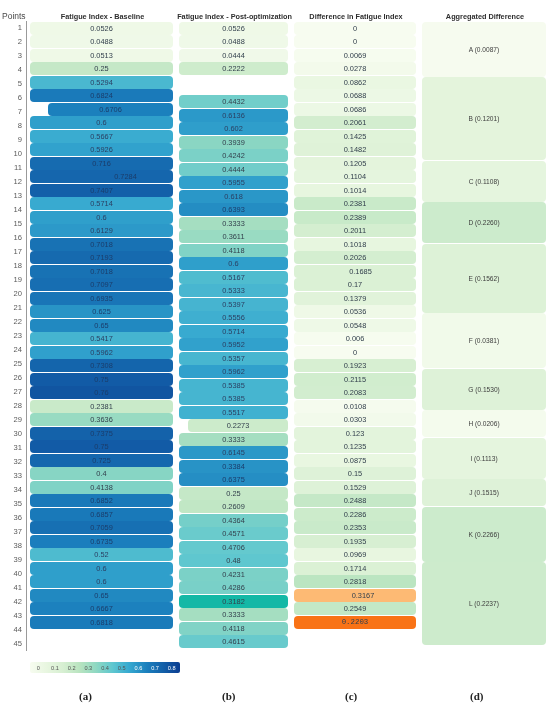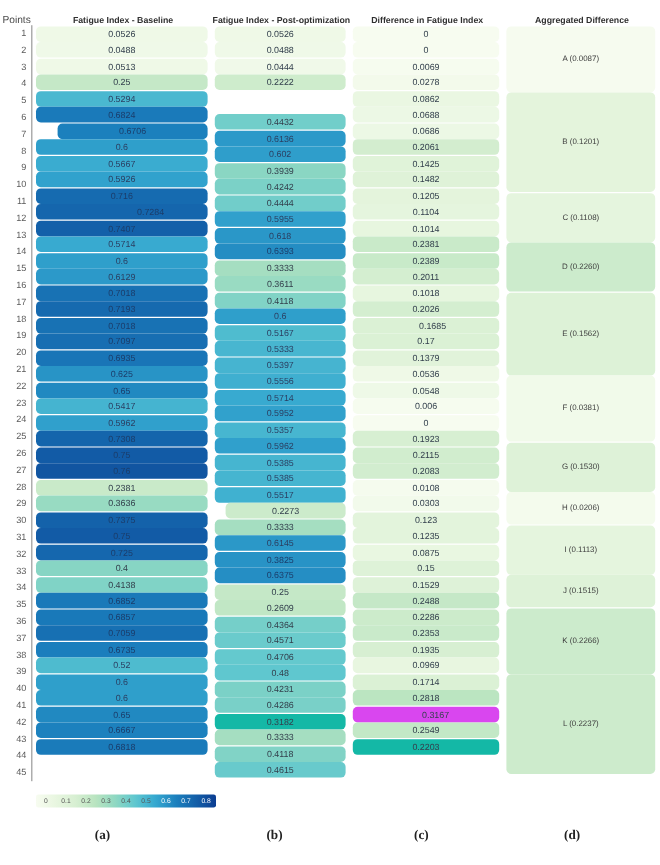--- a/index.html
+++ b/index.html
@@ -211,21 +211,21 @@
         <div class="cell dark" style="background: rgb(56, 170, 208);">0.5714</div>
         <div class="cell dark" style="background: rgb(49, 161, 204);">0.5952</div>
         <div class="cell dark" style="background: rgb(71, 182, 208);">0.5357</div>
         <div class="cell dark" style="background: rgb(48, 160, 204);">0.5962</div>
         <div class="cell dark" style="background: rgb(70, 181, 208);">0.5385</div>
         <div class="cell dark" style="background: rgb(70, 181, 208);">0.5385</div>
         <div class="cell dark" style="background: rgb(64, 177, 208);">0.5517</div>
         <div class="cell" style="background: rgb(204, 235, 203); margin-left: 12px;">0.2273</div>
         <div class="cell" style="background: rgb(165, 222, 193);">0.3333</div>
         <div class="cell dark" style="background: rgb(43, 152, 200);">0.6145</div>
-        <div class="cell verydark" style="background: rgb(40, 147, 198);">0.3825</div>
+        <div class="cell verydark" style="background: rgb(40, 147, 198);">0.3384</div>
         <div class="cell verydark" style="background: rgb(37, 142, 196);">0.6375</div>
         <div class="cell" style="background: rgb(197, 232, 199);">0.25</div>
         <div class="cell" style="background: rgb(193, 231, 197);">0.2609</div>
         <div class="cell" style="background: rgb(117, 207, 201);">0.4364</div>
         <div class="cell" style="background: rgb(106, 203, 204);">0.4571</div>
         <div class="cell" style="background: rgb(100, 201, 206);">0.4706</div>
         <div class="cell" style="background: rgb(95, 199, 207);">0.48</div>
         <div class="cell" style="background: rgb(123, 209, 199);">0.4231</div>
         <div class="cell" style="background: rgb(121, 208, 200);">0.4286</div>
         <div class="cell" style="background: #14b8a6;">0.3182</div>
@@ -269,23 +269,23 @@
         <div class="cell" style="background: rgb(233, 247, 225);">0.0875</div>
         <div class="cell" style="background: rgb(222, 242, 216);">0.15</div>
         <div class="cell" style="background: rgb(222, 242, 216);">0.1529</div>
         <div class="cell" style="background: rgb(197, 232, 199);">0.2488</div>
         <div class="cell" style="background: rgb(204, 235, 203);">0.2286</div>
         <div class="cell" style="background: rgb(201, 234, 202);">0.2353</div>
         <div class="cell" style="background: rgb(215, 239, 210);">0.1935</div>
         <div class="cell" style="background: rgb(232, 246, 224); text-align: right;">0.0969</div>
         <div class="cell" style="background: rgb(219, 241, 213);">0.1714</div>
         <div class="cell" style="background: rgb(187, 229, 193);">0.2818</div>
-        <div class="cell" style="background: #d946ef; padding-left: 16px;">0.3167</div>
+        <div class="cell" style="background: #fdba74; padding-left: 16px;">0.3167</div>
         <div class="cell" style="background: rgb(195, 232, 198);">0.2549</div>
-        <div class="cell" style="background: #14b8a6;">0.2203</div>
+        <div class="cell" style="background: #f97316; font-family: Liberation Mono, monospace;">0.2203</div>
       </div>
     <div class="col-cells col-d" id="col-d">
         <div class="gcell" style="height: 55px; background: rgb(246, 251, 239);">A (0.0087)</div>
         <div class="gcell" style="height: 83px; background: rgb(228, 244, 220);">B (0.1201)</div>
         <div class="gcell" style="height: 41px; background: rgb(229, 245, 222);">C (0.1108)</div>
         <div class="gcell" style="height: 41px; background: rgb(204, 235, 204);">D (0.2260)</div>
         <div class="gcell" style="height: 69px; background: rgb(221, 242, 215);">E (0.1562)</div>
         <div class="gcell" style="height: 55px; background: rgb(241, 250, 234);">F (0.0381)</div>
         <div class="gcell" style="height: 41px; background: rgb(222, 242, 216);">G (0.1530)</div>
         <div class="gcell" style="height: 27px; background: rgb(244, 251, 237);">H (0.0206)</div>

